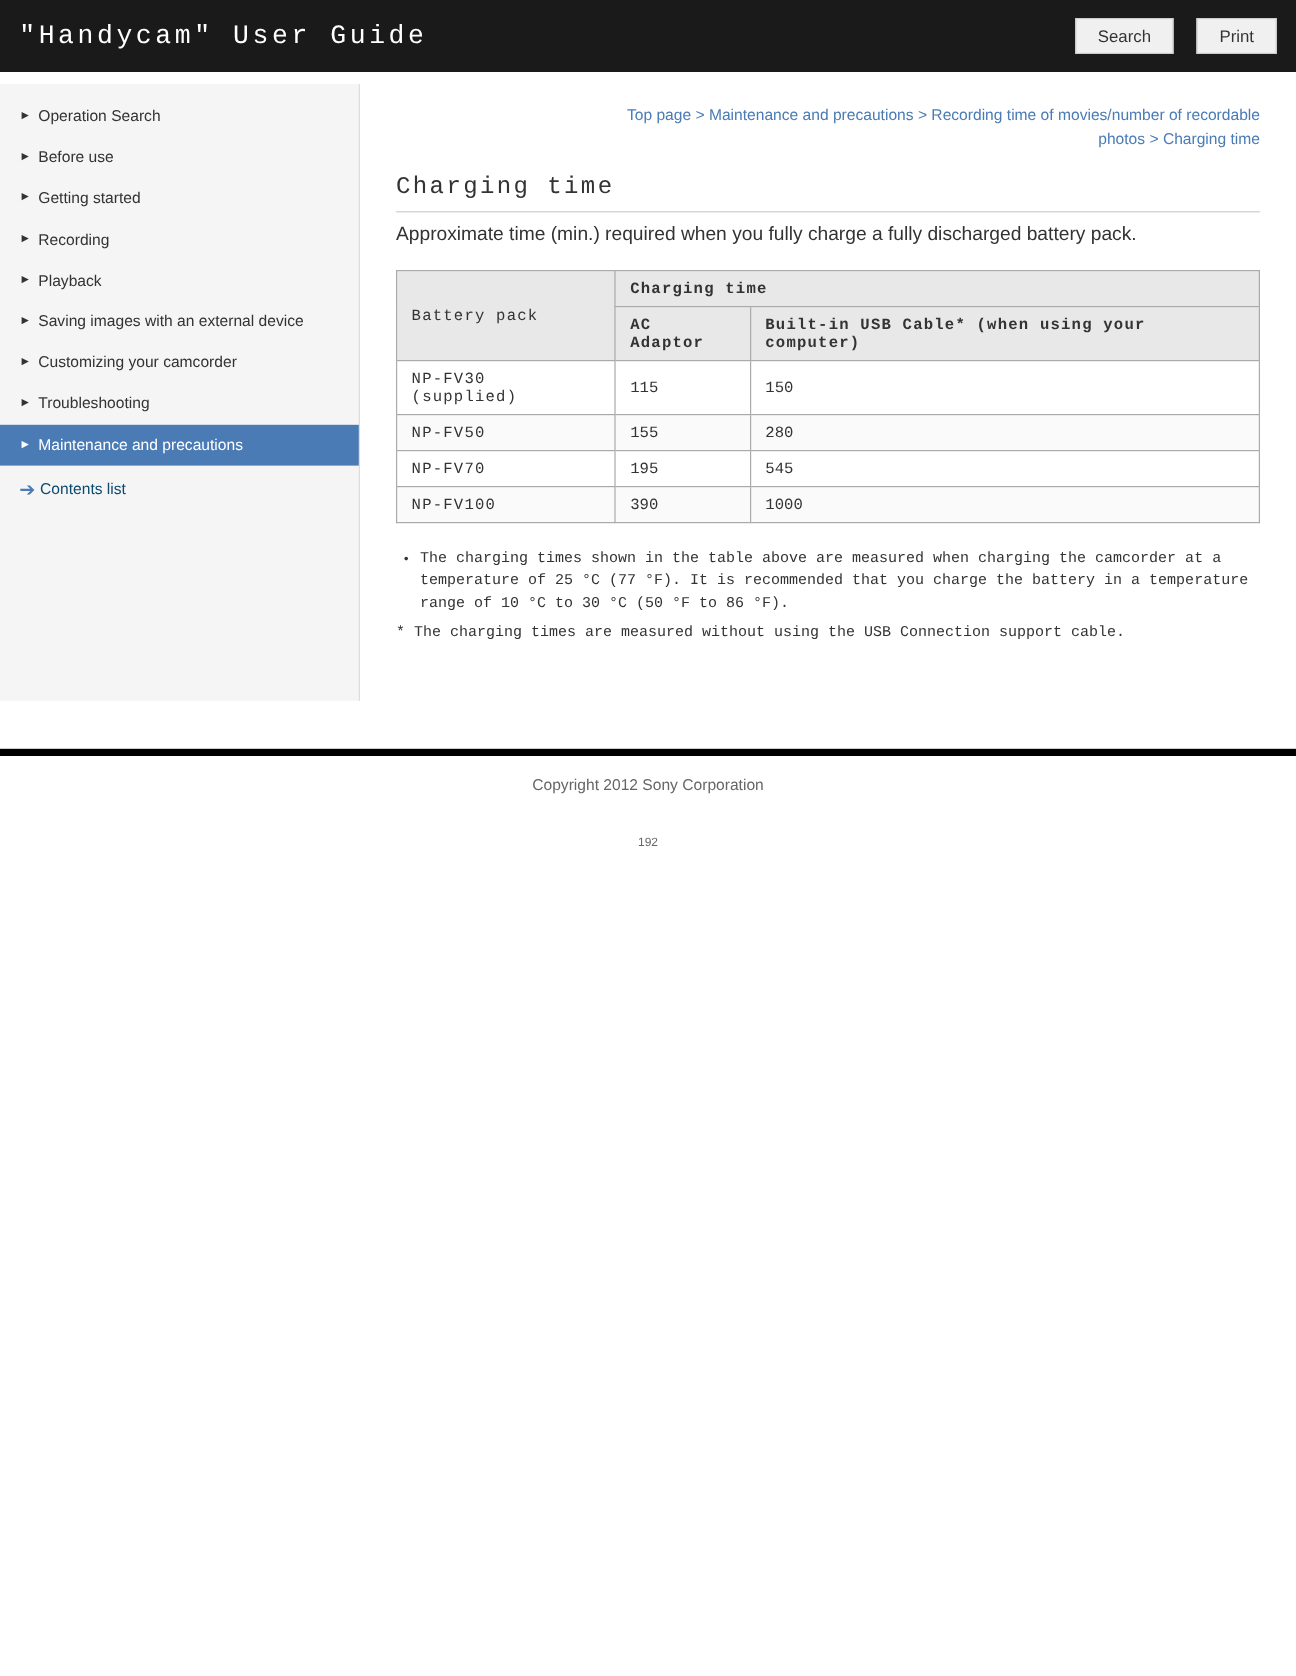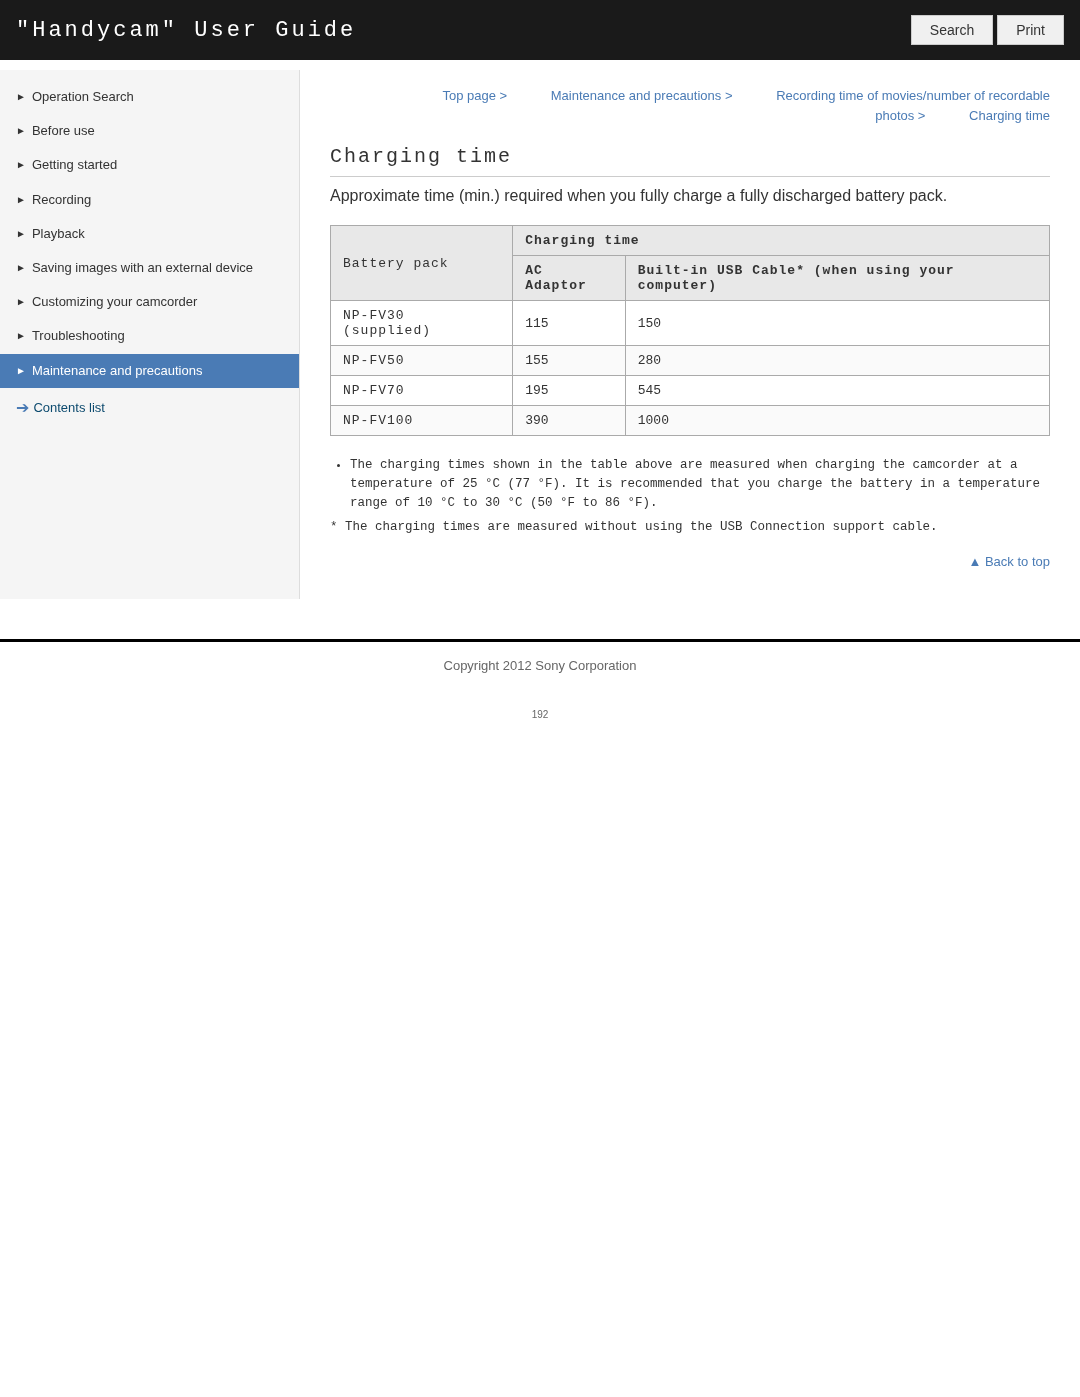--- a/index.html
+++ b/index.html
@@ -22,21 +22,21 @@
       height: 60px;
     }
     .header-title {
       color: #fff;
       font-size: 22px;
       font-family: 'Courier New', monospace;
       letter-spacing: 3px;
     }
     .header-buttons {
       display: flex;
-      gap: 4px;
+      gap: 19px;
       padding-left: 32px;
     }
     .header-btn {
       background: #f0f0f0;
       border: 1px solid #ccc;
       padding: 6px 18px;
       font-size: 14px;
       cursor: pointer;
       color: #333;
     }
@@ -101,21 +101,20 @@
     .breadcrumb {
       font-size: 13px;
       color: #4a7bb5;
       margin-bottom: 20px;
       text-align: right;
       line-height: 1.5;
     }
     .breadcrumb a {
       color: #4a7bb5;
       text-decoration: none;
-      margin-left: 40px;
     }
 
     
     .page-title {
       font-size: 20px;
       font-family: 'Courier New', monospace;
       font-weight: normal;
       letter-spacing: 2px;
       color: #333;
       margin-bottom: 10px;
@@ -188,21 +187,21 @@
     .back-to-top a {
       color: #4a7bb5;
       text-decoration: none;
     }
 
     
     .footer {
       text-align: center;
       font-size: 13px;
       color: #666;
-      border-top: 3px solid #000000;
+      border-top: 6px solid #000000;
       padding: 16px 0;
       margin-top: 40px;
     }
 
     
     .page-number {
       text-align: center;
       font-size: 10px;
       color: #666;
       margin-top: 20px;
@@ -317,23 +316,20 @@
       </tbody>
     </table>
 
     <div class="notes-section">
       <ul>
         <li>The charging times shown in the table above are measured when charging the camcorder at a temperature of 25 °C (77 °F). It is recommended that you charge the battery in a temperature range of 10 °C to 30 °C (50 °F to 86 °F).</li>
       </ul>
       <p class="footnote">* The charging times are measured without using the USB Connection support cable.</p>
     </div>
 
-    <div class="back-to-top">
-      <a href="#">▲ Back to top</a>
-    </div>
 
   </div>
 </div>
 
 <div class="footer">
   <span>Copyright 2012 Sony Corporation</span>
 </div>
 
 <div class="page-number">192</div>
 

